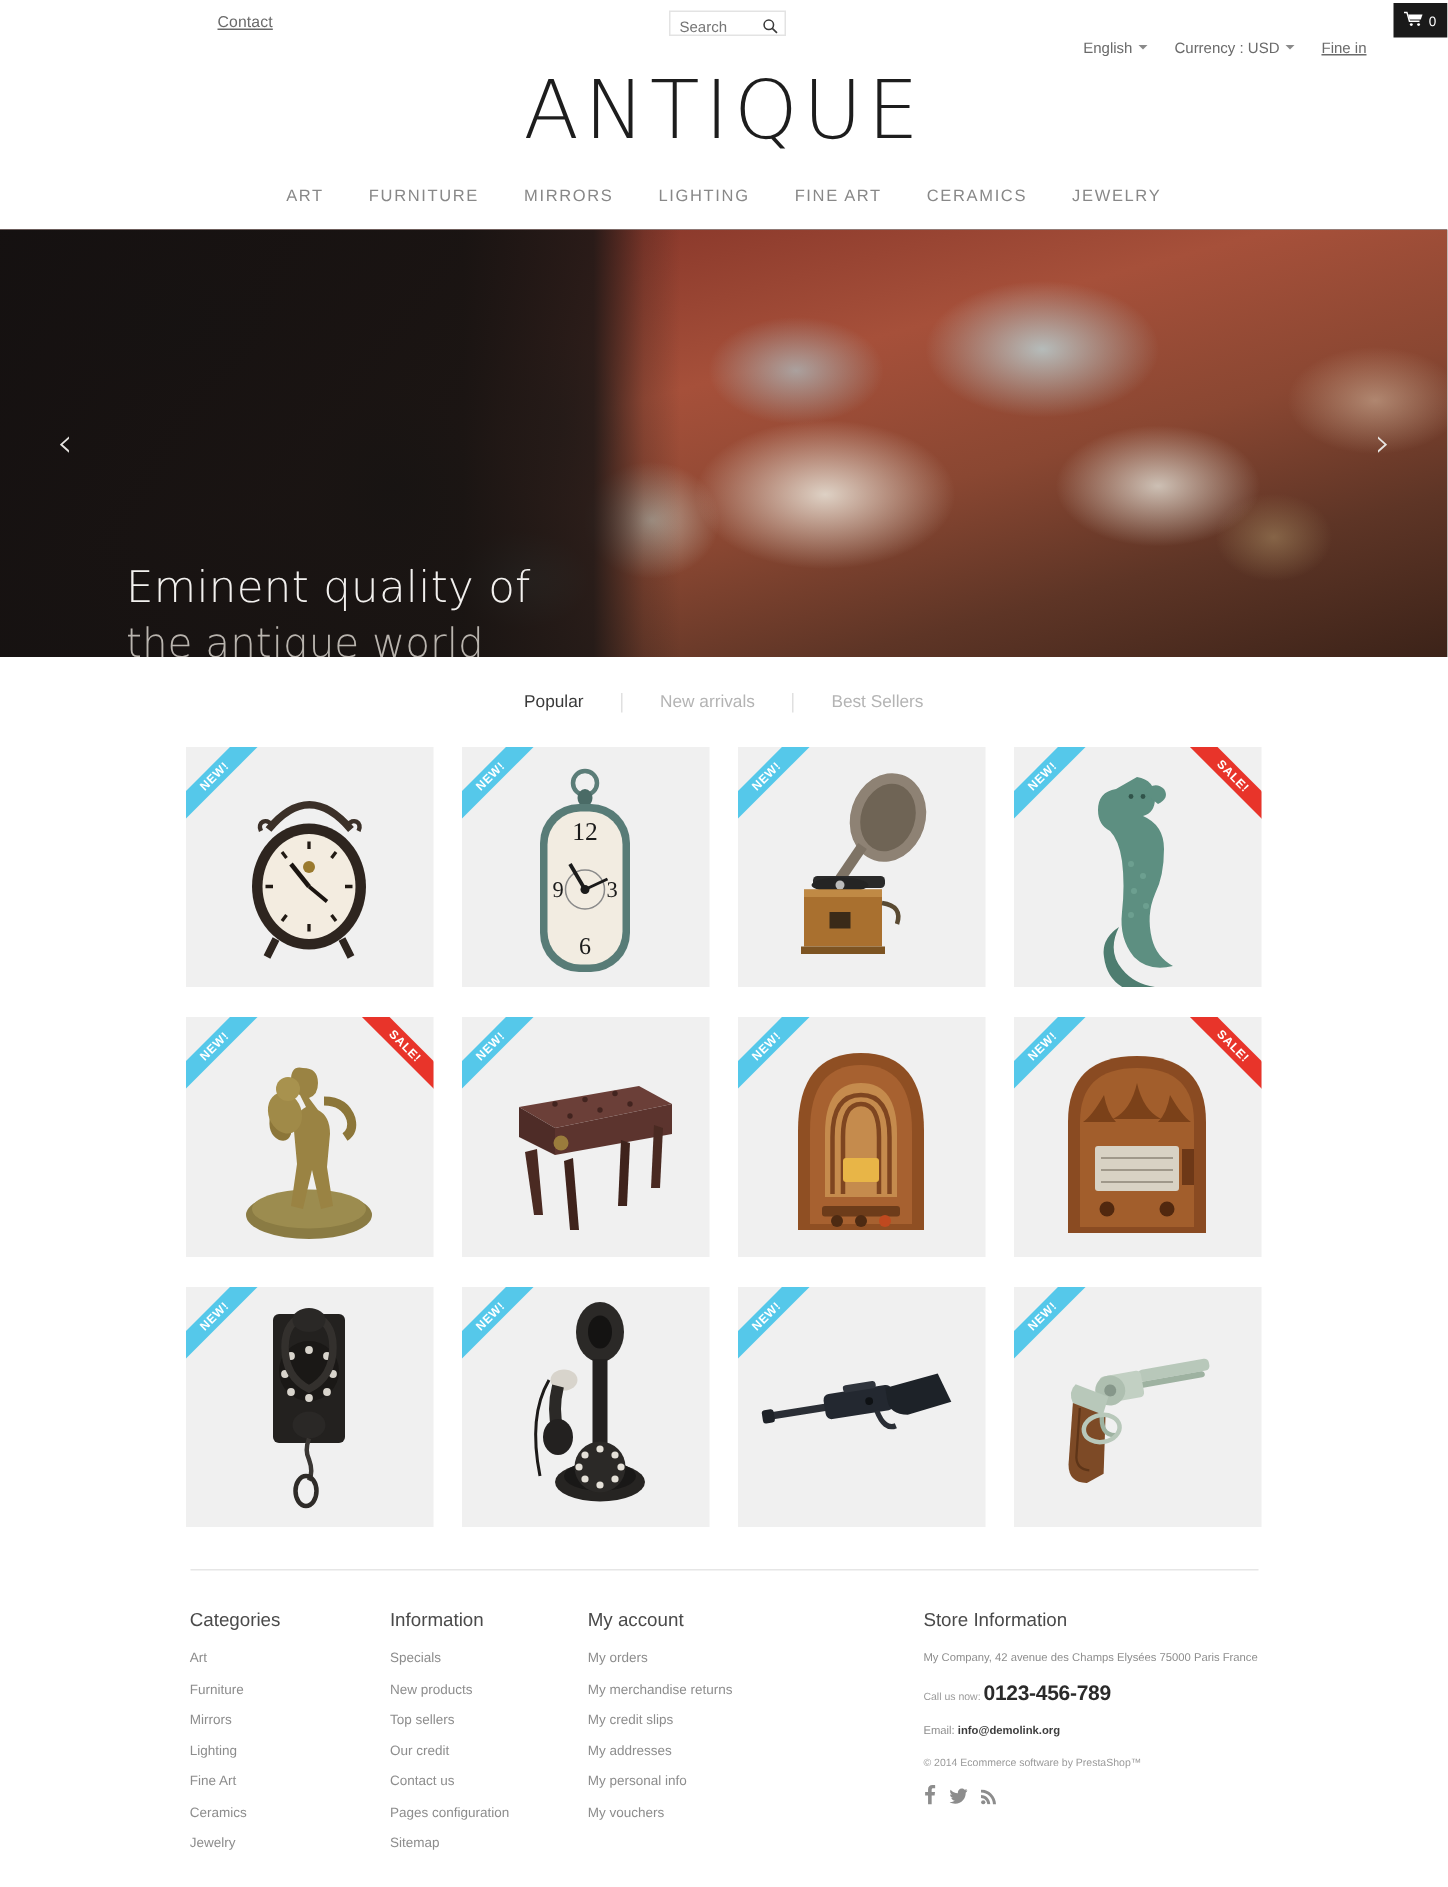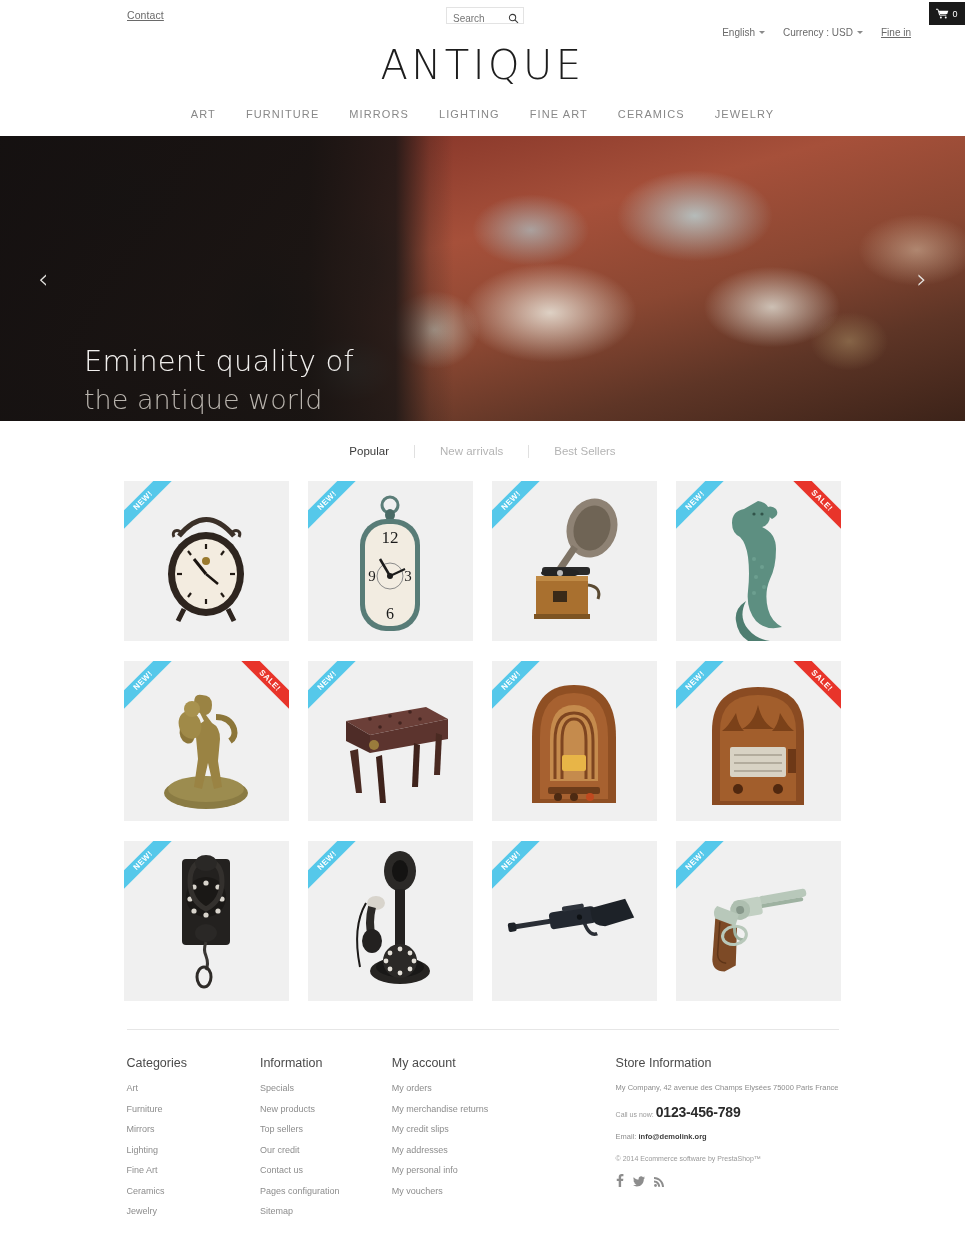--- a/index.html
+++ b/index.html
@@ -7,21 +7,21 @@
     width: 965px; height: 1258px;
     background: #ffffff;
     font-family: "Liberation Sans", sans-serif;
     color: #555;
     overflow: hidden;
   }
 
   
   .topbar { height: 28px; position: relative; }
   .topbar-contact {
-    position: absolute; left: 127px; top: 9px;
+    position: absolute; left: 145px; top: 9px;
     font-size: 10.5px; color: #6a6a6a; letter-spacing: .1px;
   }
   .search-box {
     position: absolute; left: 446px; top: 7px;
     width: 78px; height: 17px; border: 1px solid #e3e3e3;
     background: #fff;
   }
   .search-box input {
     border: 0; outline: 0; width: 58px; height: 15px;
     font-size: 10px; color: #bdbdbd; padding-left: 6px;
@@ -48,21 +48,21 @@
   .cart-btn {
     width: 36px; height: 23px; background: #1a1a1a;
     display: flex; align-items: center; justify-content: center;
     gap: 3px; margin-right: 0; margin-top: 2px;
   }
   .cart-count { color: #fff; font-size: 9px; }
 
   
   .logo-wrap { text-align: center; padding-top: 14px; }
   .logo {
-    font-size: 40px; letter-spacing: 3.5px; color: #1d1d1d;
+    font-size: 54px; letter-spacing: 3.5px; color: #1d1d1d;
     font-weight: 300; font-family: "DejaVu Sans", sans-serif;
   }
   .mainnav {
     display: flex; justify-content: center; gap: 30px;
     margin-top: 20px; padding-bottom: 16px;
   }
   .mainnav a {
     font-size: 11px; color: #888; letter-spacing: 1.1px;
     text-decoration: none; white-space: nowrap;
   }
@@ -94,21 +94,21 @@
       rgba(30,25,23,.22) 44.5%,
       rgba(0,0,0,0) 47%);
   }
   .hero-darkimg {
     position: absolute; left: 0; top: 0; width: 44%; height: 100%;
     background:
       radial-gradient(ellipse 110px 70px at 28% 22%, rgba(80,72,66,.5), transparent 70%),
       radial-gradient(ellipse 80px 90px at 62% 60%, rgba(60,54,50,.55), transparent 70%),
       radial-gradient(ellipse 60px 80px at 88% 45%, rgba(90,58,48,.45), transparent 70%);
   }
-  .hero-text { position: absolute; left: 84px; top: 208px; }
+  .hero-text { position: absolute; left: 84px; top: 221px; }
   .hero-line1 {
     font-size: 29px; color: #f2f0ee; font-weight: 300;
     font-family: "DejaVu Sans", sans-serif; letter-spacing: .2px;
   }
   .hero-line2 {
     font-size: 27px; color: #b9b4ae; font-weight: 300;
     font-family: "DejaVu Sans", sans-serif; margin-top: 6px;
   }
   .hero-arrow {
     position: absolute; top: 50%; transform: translateY(-50%);

